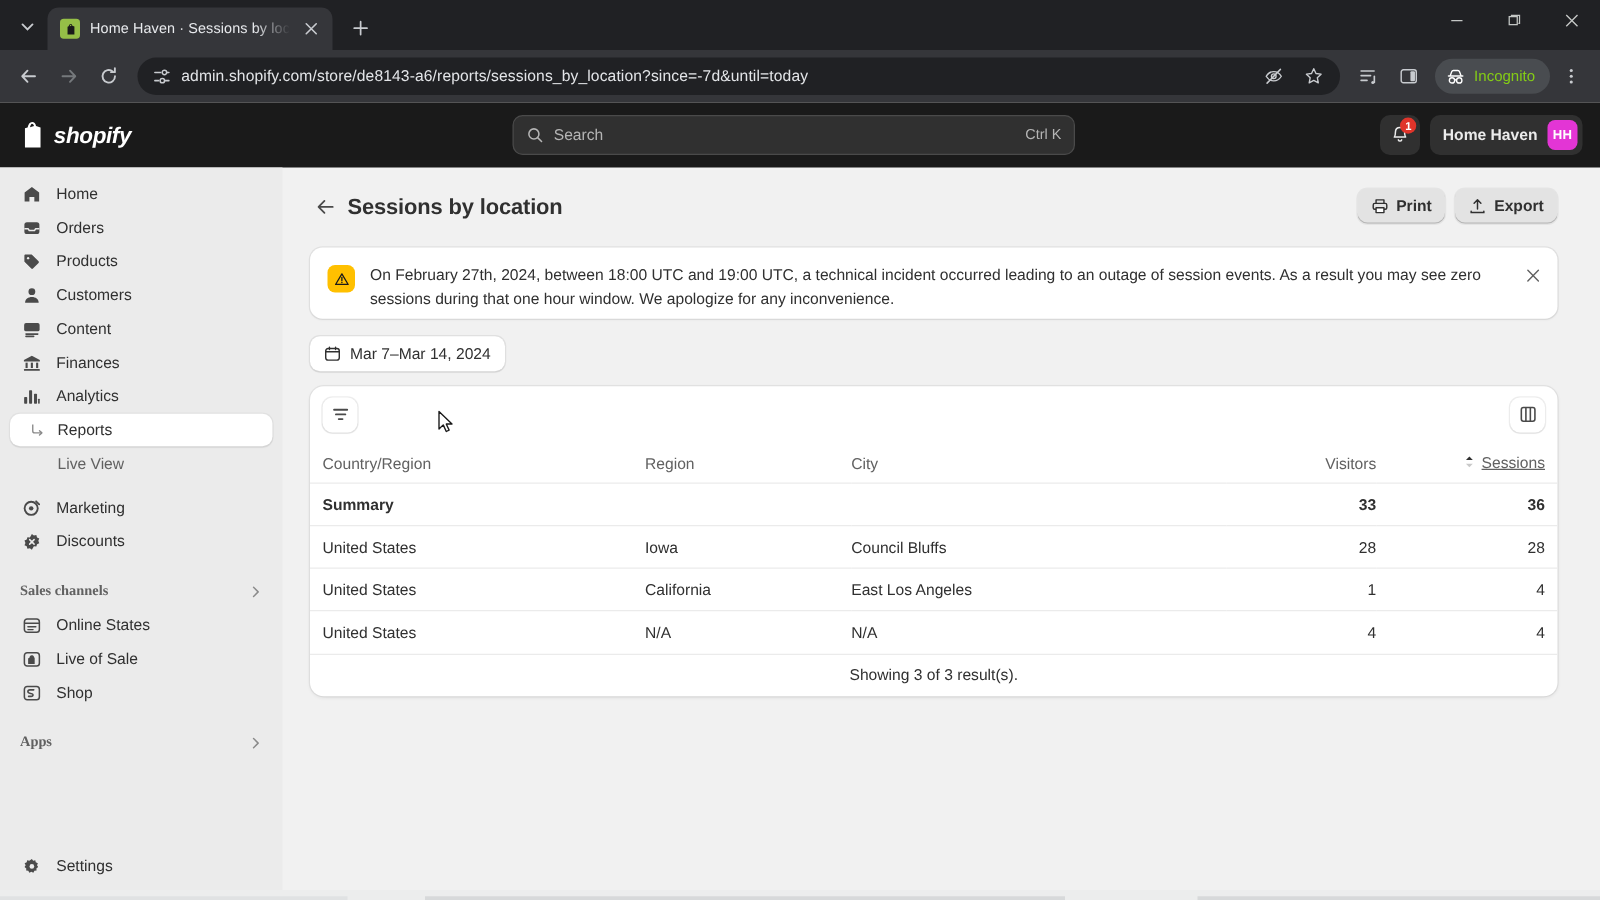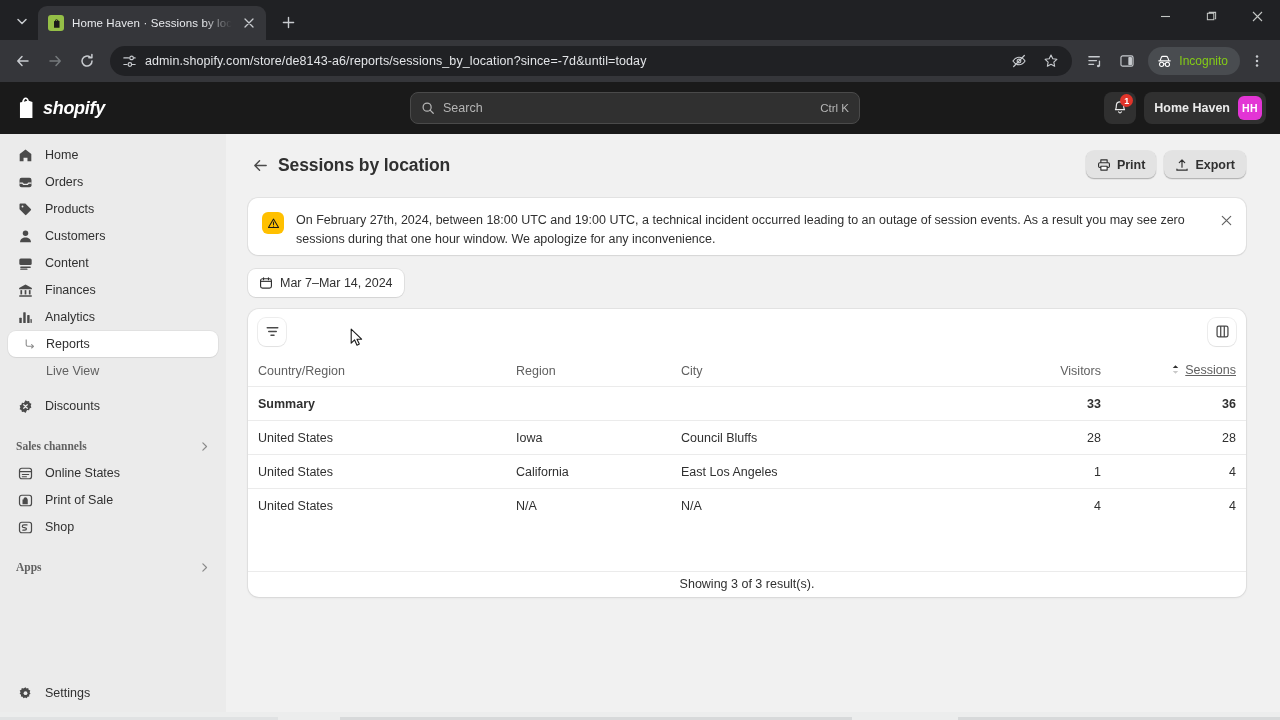--- a/index.html
+++ b/index.html
@@ -188,21 +188,21 @@
   thead th { height: 32px; color: #616161; font-weight: normal; vertical-align: middle; }
   .c1 { width: 268px; padding-left: 10px; }
   .c2 { width: 165px; }
   .c3 { width: 300px; }
   .c4 { text-align: right; width: 120px; }
   .c5 { text-align: right; padding-right: 10px; }
   .sortwrap { display: inline-flex; align-items: center; gap: 5px; text-decoration: underline; }
   tbody tr { border-top: 1px solid #ebebeb; }
   tbody td { height: 34px; vertical-align: middle; }
   tr.summary td { font-weight: bold; }
-  .tfoot { height: 26px; border-top: 1px solid #ebebeb; display: flex; align-items: center; justify-content: center; margin-top: 48px; }
+  .tfoot { height: 34px; border-top: 1px solid #ebebeb; display: flex; align-items: center; justify-content: center; }
   .tfoot span { font-size: 12.5px; color: #303030; }
 
   
   .cursor { position: absolute; left: 350px; top: 328px; width: 14px; height: 20px; pointer-events: none; }
 
   
   .osbar { position: absolute; bottom: 0; left: 0; width: 1280px; height: 8px; background: #eceded; }
   .osbar i { position: absolute; bottom: 0; height: 3px; background: #d7d9da; display: block; }
 </style>
 </head>
@@ -453,20 +453,30 @@
           <span class="lbl">Reports</span>
         </div>
 
         <div class="sub-item dim">
           <span class="sub-arrow"></span>
           <span class="lbl">Live View</span>
         </div>
 
         <div style="height:8px"></div>
 
+        <div class="nav-item">
+          <span class="nav-ico">
+            <svg width="15" height="15" viewBox="0 0 16 16">
+                <circle cx="7.4" cy="8.2" r="5.6" stroke="currentColor" stroke-width="1.6" fill="none"></circle>
+                <circle cx="7.4" cy="8.2" r="1.9" fill="currentColor"></circle>
+                <path d="M11.6 2.2l2.6 2.6" stroke="currentColor" stroke-width="1.6" stroke-linecap="round"></path>
+              </svg>
+          </span>
+          <span class="lbl">Marketing</span>
+        </div>
 
         <div class="nav-item">
           <span class="nav-ico">
             <svg width="15" height="15" viewBox="0 0 16 16">
                 <path d="M8 1.2l1.7 1.3 2.1-.3.6 2 1.9.9-.8 2 .8 2-1.9.9-.6 2-2.1-.3L8 14.8l-1.7-1.3-2.1.3-.6-2-1.9-.9.8-2-.8-2 1.9-.9.6-2 2.1.3z" fill="currentColor"></path>
                 <path d="M6.1 6.1l3.8 3.8M9.9 6.1L6.1 9.9" stroke="#ebebeb" stroke-width="1.3" stroke-linecap="round"></path>
               </svg>
           </span>
           <span class="lbl">Discounts</span>
         </div>
@@ -491,21 +501,21 @@
           <span class="lbl">Online States</span>
         </div>
 
         <div class="nav-item">
           <span class="nav-ico">
             <svg width="15" height="15" viewBox="0 0 16 16">
                 <rect x="1.6" y="2.4" width="12.8" height="11.2" rx="2.4" stroke="currentColor" stroke-width="1.3" fill="none"></rect>
                 <path d="M9.7 5.6c-.3-.8-1-1.2-1.9-1.2-1.1 0-1.8.9-2 2.4l-1 .25V12h5.6V7.1z" fill="currentColor"></path>
               </svg>
           </span>
-          <span class="lbl">Print of Sale</span>
+          <span class="lbl">Live of Sale</span>
         </div>
 
         <div class="nav-item">
           <span class="nav-ico">
             <svg width="15" height="15" viewBox="0 0 16 16">
                 <rect x="1.6" y="2.4" width="12.8" height="11.2" rx="2.4" stroke="currentColor" stroke-width="1.3" fill="none"></rect>
                 <path d="M9.6 5.2H6.3c-1 0-1.7.7-1.7 1.6 0 1.9 4.4 1 4.4 2.6 0 .8-.7 1.4-1.7 1.4H5.2" stroke="currentColor" stroke-width="1.35" fill="none" stroke-linecap="round"></path>
               </svg>
           </span>
           <span class="lbl">Shop</span>

